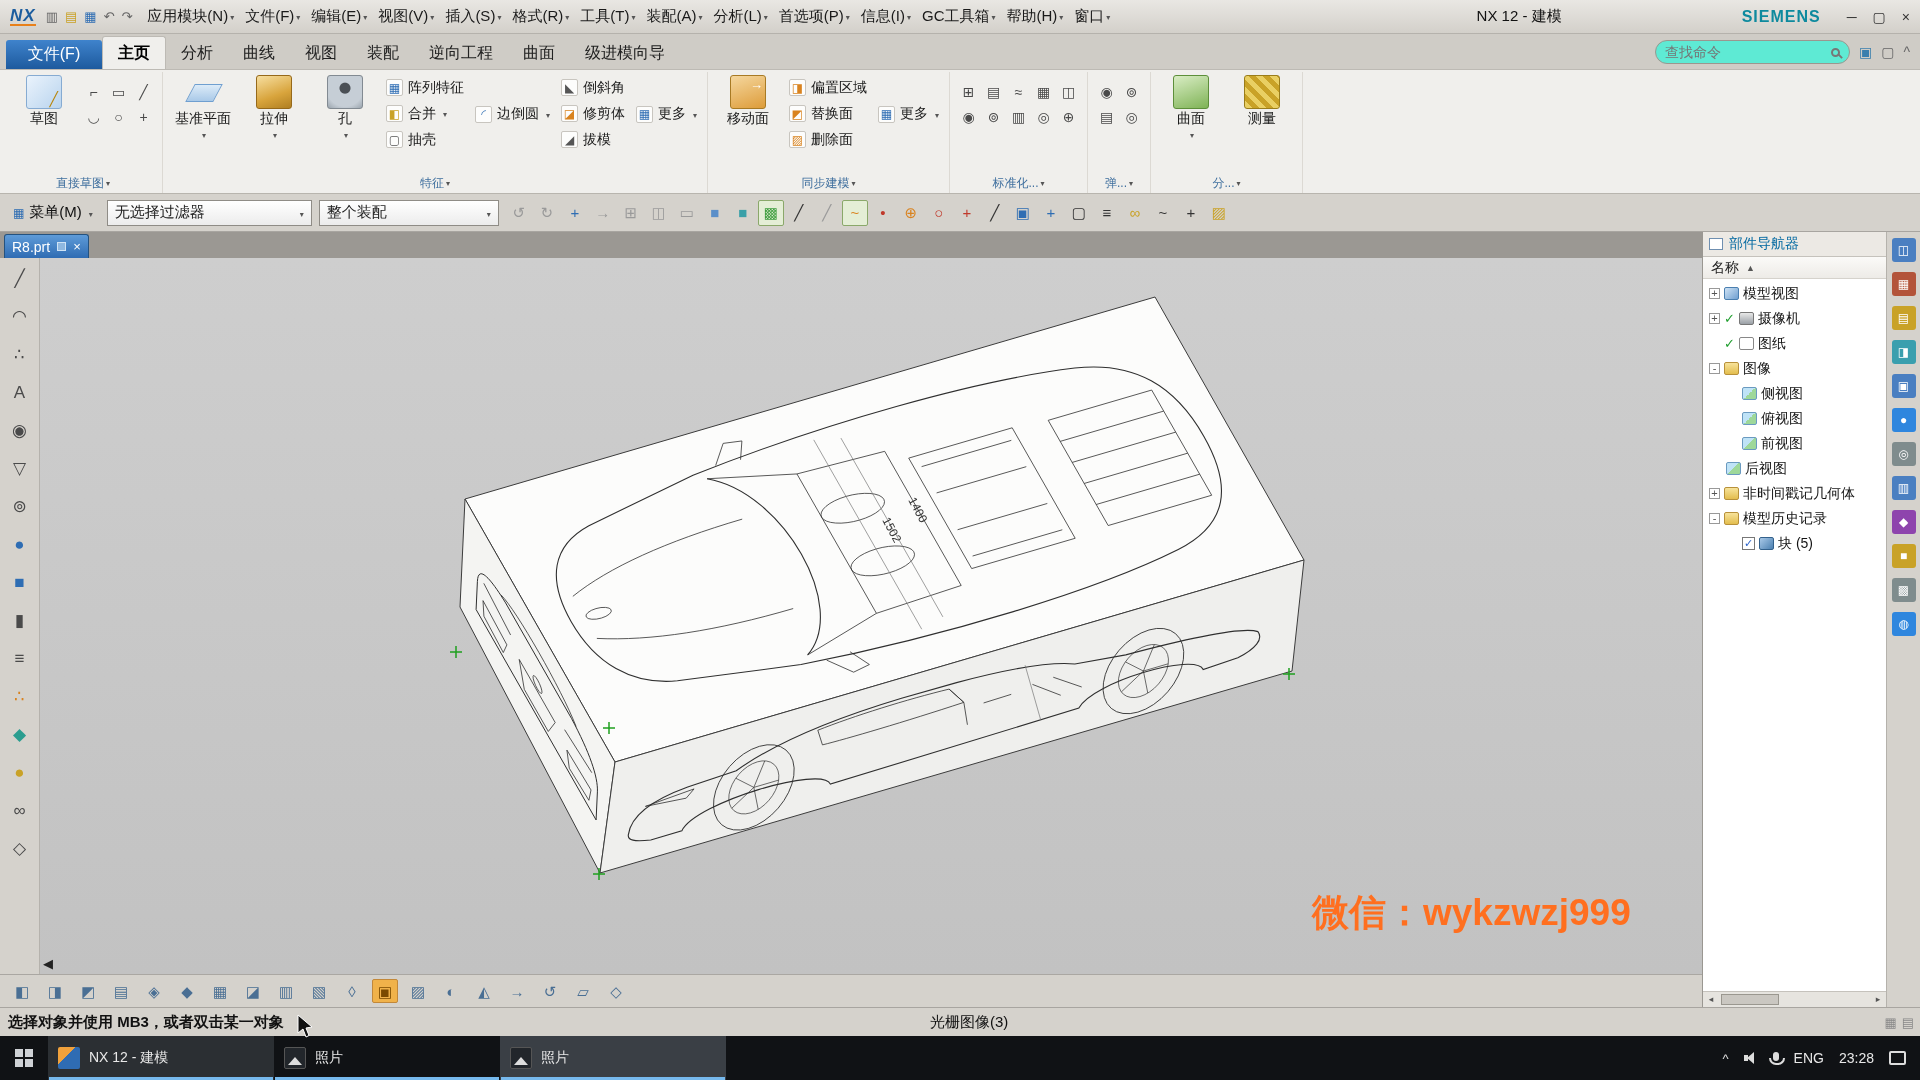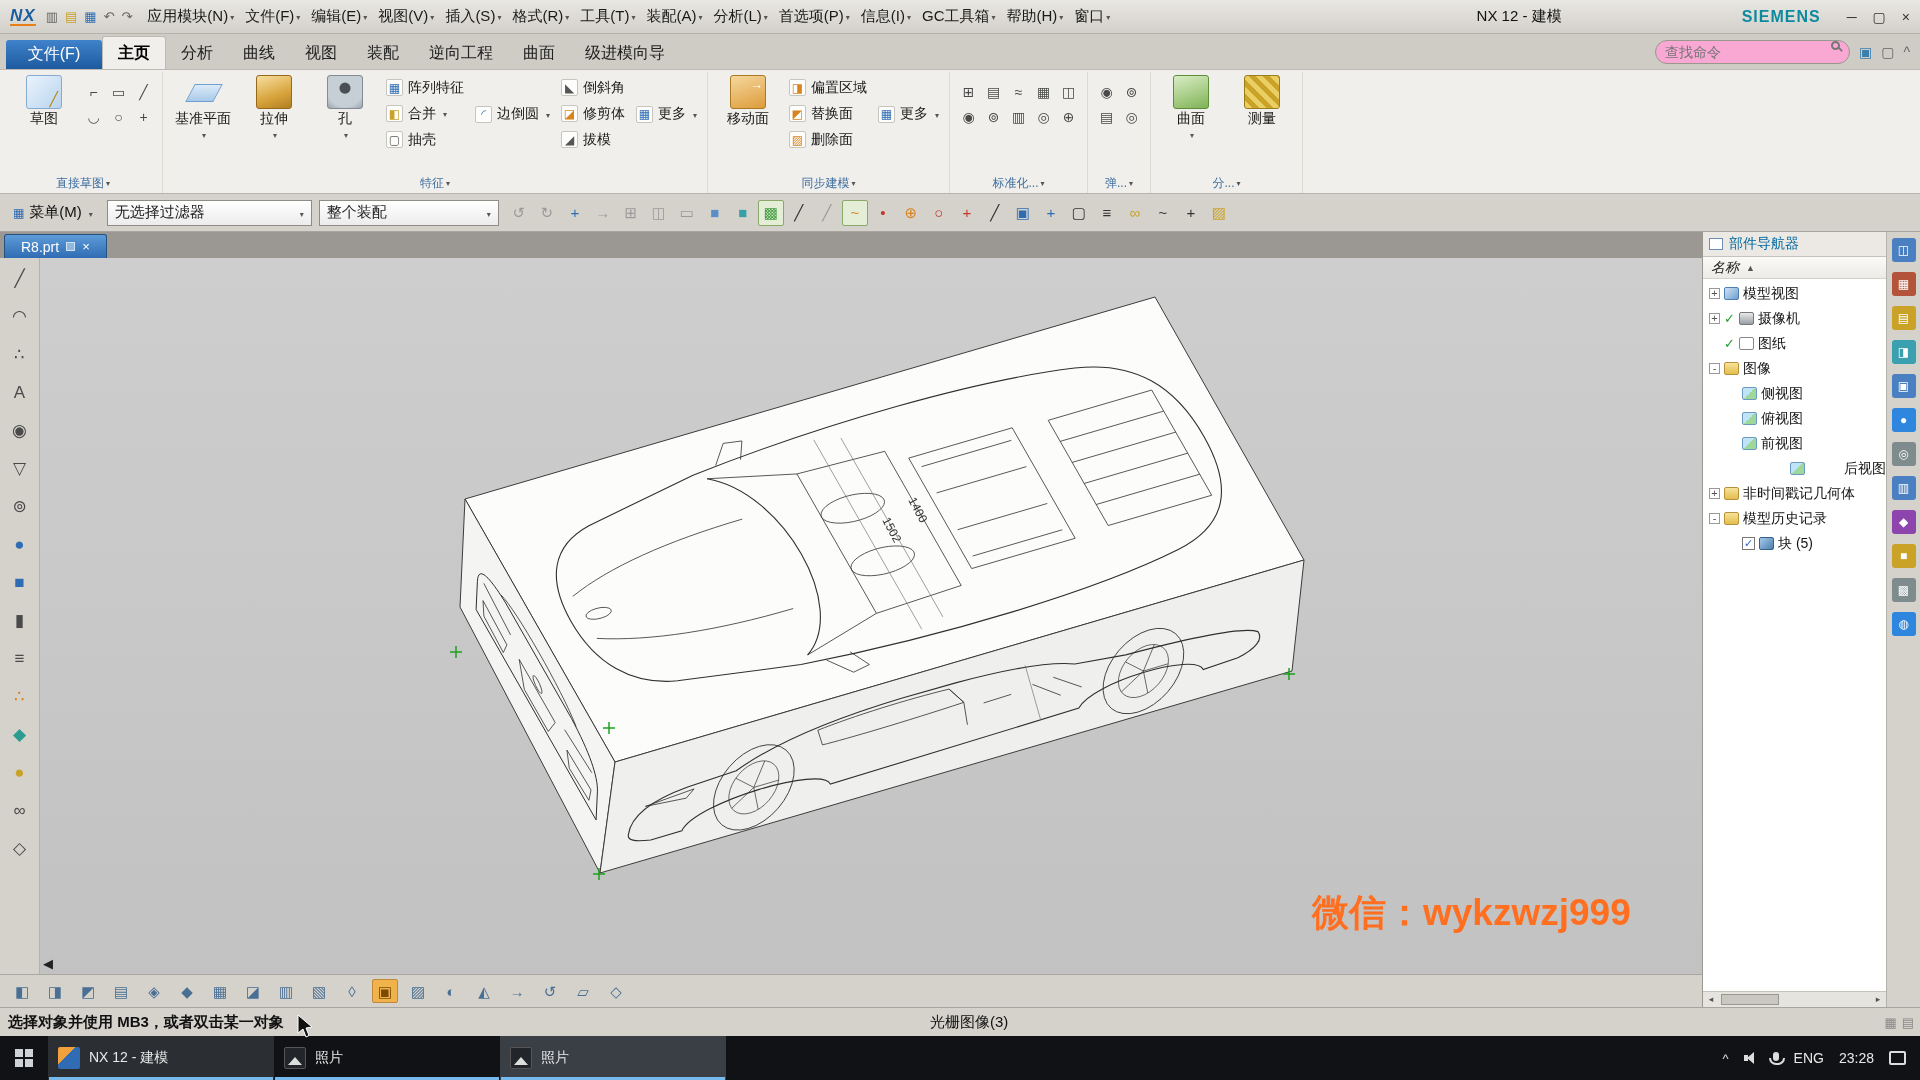--- a/index.html
+++ b/index.html
@@ -20,21 +20,21 @@
 .winbtns{display:flex;gap:16px;color:#333;font-size:14px;align-items:center;}
 .winbtns span{cursor:default;line-height:1;}
 
 
 .tabrow{flex:0 0 36px;background:#cfccc6;display:flex;align-items:flex-end;border-bottom:1px solid #bdbab4;}
 .filebtn{width:96px;height:29px;margin-left:6px;background:linear-gradient(#3f83cc,#1d5a9e);color:#fff;font-size:16px;display:flex;align-items:center;justify-content:center;border-radius:3px 3px 0 0;}
 .rtabs{display:flex;align-items:flex-end;}
 .rtab{padding:6px 15px 5px;font-size:16px;color:#222;white-space:nowrap;}
 .rtab.active{background:#f0efec;border:1px solid #bdbab4;border-bottom:none;border-radius:3px 3px 0 0;color:#000;font-weight:bold;}
 .searchwrap{margin-left:auto;display:flex;align-items:center;gap:9px;margin-right:10px;padding-bottom:5px;}
-.searchbox{width:195px;height:24px;background:#f9a8d4;border:1px solid #9a978f;border-radius:12px;display:flex;padding:0 9px;}
+.searchbox{width:195px;height:24px;background:#5eead4;border:1px solid #9a978f;border-radius:12px;display:flex;align-items:center;padding:0 9px;}
 .searchbox input{border:none;outline:none;flex:1;font-size:14px;color:#333;background:transparent;min-width:0;}
 .mag{width:9px;height:9px;border:2px solid #777;border-radius:50%;position:relative;flex:0 0 9px;}
 .mag::after{content:"";position:absolute;width:6px;height:2px;background:#777;transform:rotate(45deg);right:-5px;bottom:-2px;}
 .tr-ic{font-size:14px;color:#3a7fae;line-height:1;}
 .tr-ic2{font-size:14px;color:#666;line-height:1;}
 
 
 .ribbon{flex:0 0 118px;background:#f0efec;display:flex;align-items:stretch;padding:2px 4px 0;border-bottom:1px solid #b8b5ae;}
 .rgroup{display:flex;flex-direction:column;padding:0 7px;border-right:1px solid #dcd9d3;}
 .gcontent{flex:1;display:flex;align-items:flex-start;gap:5px;padding-top:3px;}
@@ -70,42 +70,42 @@
 .ticons{display:flex;gap:2px;align-items:center;}
 .ti{width:26px;height:26px;display:flex;align-items:center;justify-content:center;font-size:15px;color:#444;border:1px solid transparent;border-radius:2px;line-height:1;}
 .ti.prs{background:#e4eed6;border-color:#8aa86a;}
 .ti-dim{color:#9a9a9a}.ti-dk{color:#333}.ti-b{color:#2e6db3}.ti-o{color:#d9831f}.ti-r{color:#c0392b}.ti-g{color:#3f9e3f}.ti-y{color:#c9a227}
 .ti-cube1{color:#5b8fc9}.ti-cube2{color:#3aa0a8}
 
 
 .main{flex:1;display:flex;min-height:0;}
 .leftcol{flex:0 0 1702px;display:flex;flex-direction:column;min-width:0;}
 .ptabrow{flex:0 0 26px;background:#9b9893;display:flex;align-items:flex-end;padding-left:4px;}
-.ptab{height:24px;background:linear-gradient(#5e9bd8,#2f6cb3);color:#fff;display:flex;align-items:center;gap:7px;padding:0 16px;font-size:14px;border:1px solid #24527f;border-bottom:none;border-radius:3px 3px 0 0;}
+.ptab{height:24px;background:linear-gradient(#5e9bd8,#2f6cb3);color:#fff;display:flex;align-items:center;gap:7px;padding:0 7px;font-size:14px;border:1px solid #24527f;border-bottom:none;border-radius:3px 3px 0 0;}
 .ptab .pt-mod{width:9px;height:9px;border:1px solid #cfe3f5;background:#8fb8e0;}
 .ptab .pt-close{font-size:13px;line-height:1;}
 .inner{flex:1;display:flex;min-height:0;}
 .lefttools{flex:0 0 40px;background:#d5d2cc;display:flex;flex-direction:column;align-items:center;padding-top:6px;gap:10px;border-right:1px solid #b5b2ac;}
 .lt{font-size:17px;color:#4a4a4a;line-height:1;height:28px;display:flex;align-items:center;}
 .lt-k{color:#4a4a4a}.lt-b{color:#2e6db3}.lt-o{color:#d9831f}.lt-t{color:#2a9d8f}.lt-y{color:#c9a227}
 .viewport{flex:1;position:relative;background:linear-gradient(#cecece,#c2c2c2);overflow:hidden;}
 .vp-svg{position:absolute;left:0;top:0;}
 .art *{vector-effect:non-scaling-stroke;}
 .wm1{position:absolute;left:1272px;top:570px;font-size:42px;font-weight:bold;color:#ff6f1f;white-space:nowrap;}
 .wm2{position:absolute;left:1272px;top:630px;font-size:37px;font-weight:bold;color:#ff6f1f;white-space:nowrap;}
 .collapsearrow{position:absolute;left:3px;bottom:4px;font-size:13px;color:#222;line-height:1;}
 .bottomtools{flex:0 0 33px;background:#d5d2cc;border-top:1px solid #aaa7a2;display:flex;align-items:center;gap:7px;padding:0 9px;}
 .bt{width:26px;height:24px;display:flex;align-items:center;justify-content:center;font-size:15px;color:#4a6f94;line-height:1;border-radius:2px;}
 .bt-o{background:#f0b24a;border:1px solid #c2883a;color:#7a4a00;}
 
 
 .navpanel{flex:0 0 184px;background:#fff;border-left:1px solid #9a9791;display:flex;flex-direction:column;min-height:0;}
 .navhead{flex:0 0 25px;display:flex;align-items:center;gap:6px;padding:0 6px;background:#ece9e4;border-bottom:1px solid #c5c2bc;font-size:14px;color:#0369a1;white-space:nowrap;}
 .nh-ic{width:14px;height:12px;border:1px solid #6f8fb0;background:#fff;flex:0 0 14px;}
-.navcols{flex:0 0 22px;display:flex;align-items:center;gap:7px;padding:0 8px;background:linear-gradient(#fbfaf8,#edebe7);border-bottom:1px solid #d5d2cc;font-size:14px;color:#222;font-style:italic;}
+.navcols{flex:0 0 22px;display:flex;align-items:center;gap:7px;padding:0 8px;background:linear-gradient(#fbfaf8,#edebe7);border-bottom:1px solid #d5d2cc;font-size:14px;color:#222;}
 .sortarrow{font-size:9px;color:#555;}
 .tree{flex:1;overflow:hidden;padding-top:2px;}
 .trow{height:25px;display:flex;align-items:center;gap:4px;padding-left:6px;font-size:14px;color:#141414;white-space:nowrap;}
 .pfx{flex:0 0 11px;width:11px;height:11px;font-size:11px;line-height:9px;color:#555;text-align:center;border:1px solid #999;background:#fff;}
 .pfx:empty{border:none;background:transparent;}
 .chk{color:#1f9e2e;font-weight:bold;font-size:13px;line-height:1;}
 .chk:empty{display:none;}
 .cb{flex:0 0 13px;width:13px;height:13px;border:1px solid #777;background:#fff;color:#2a62c9;font-size:11px;line-height:11px;text-align:center;}
 .cb:empty{display:none;}
 .tic{flex:0 0 15px;width:15px;height:13px;border-radius:2px;}
@@ -612,21 +612,21 @@
 
           <span class="tic ic-img"></span>
           <span class="tlabel">俯视图</span>
         </div>
           <div class="trow" style="padding-left: 24px;">
           <span class="pfx"></span>
 
           <span class="tic ic-img"></span>
           <span class="tlabel">前视图</span>
         </div>
-          <div class="trow" style="padding-left: 36px; justify-content: space-between;">
+          <div class="trow" style="padding-left: 8px;">
           <span class="pfx"></span>
 
           <span class="tic ic-img"></span>
           <span class="tlabel">后视图</span>
         </div>
           <div class="trow">
           <span class="pfx">+</span>
 
           <span class="tic ic-folder"></span>
           <span class="tlabel">非时间戳记几何体</span>

